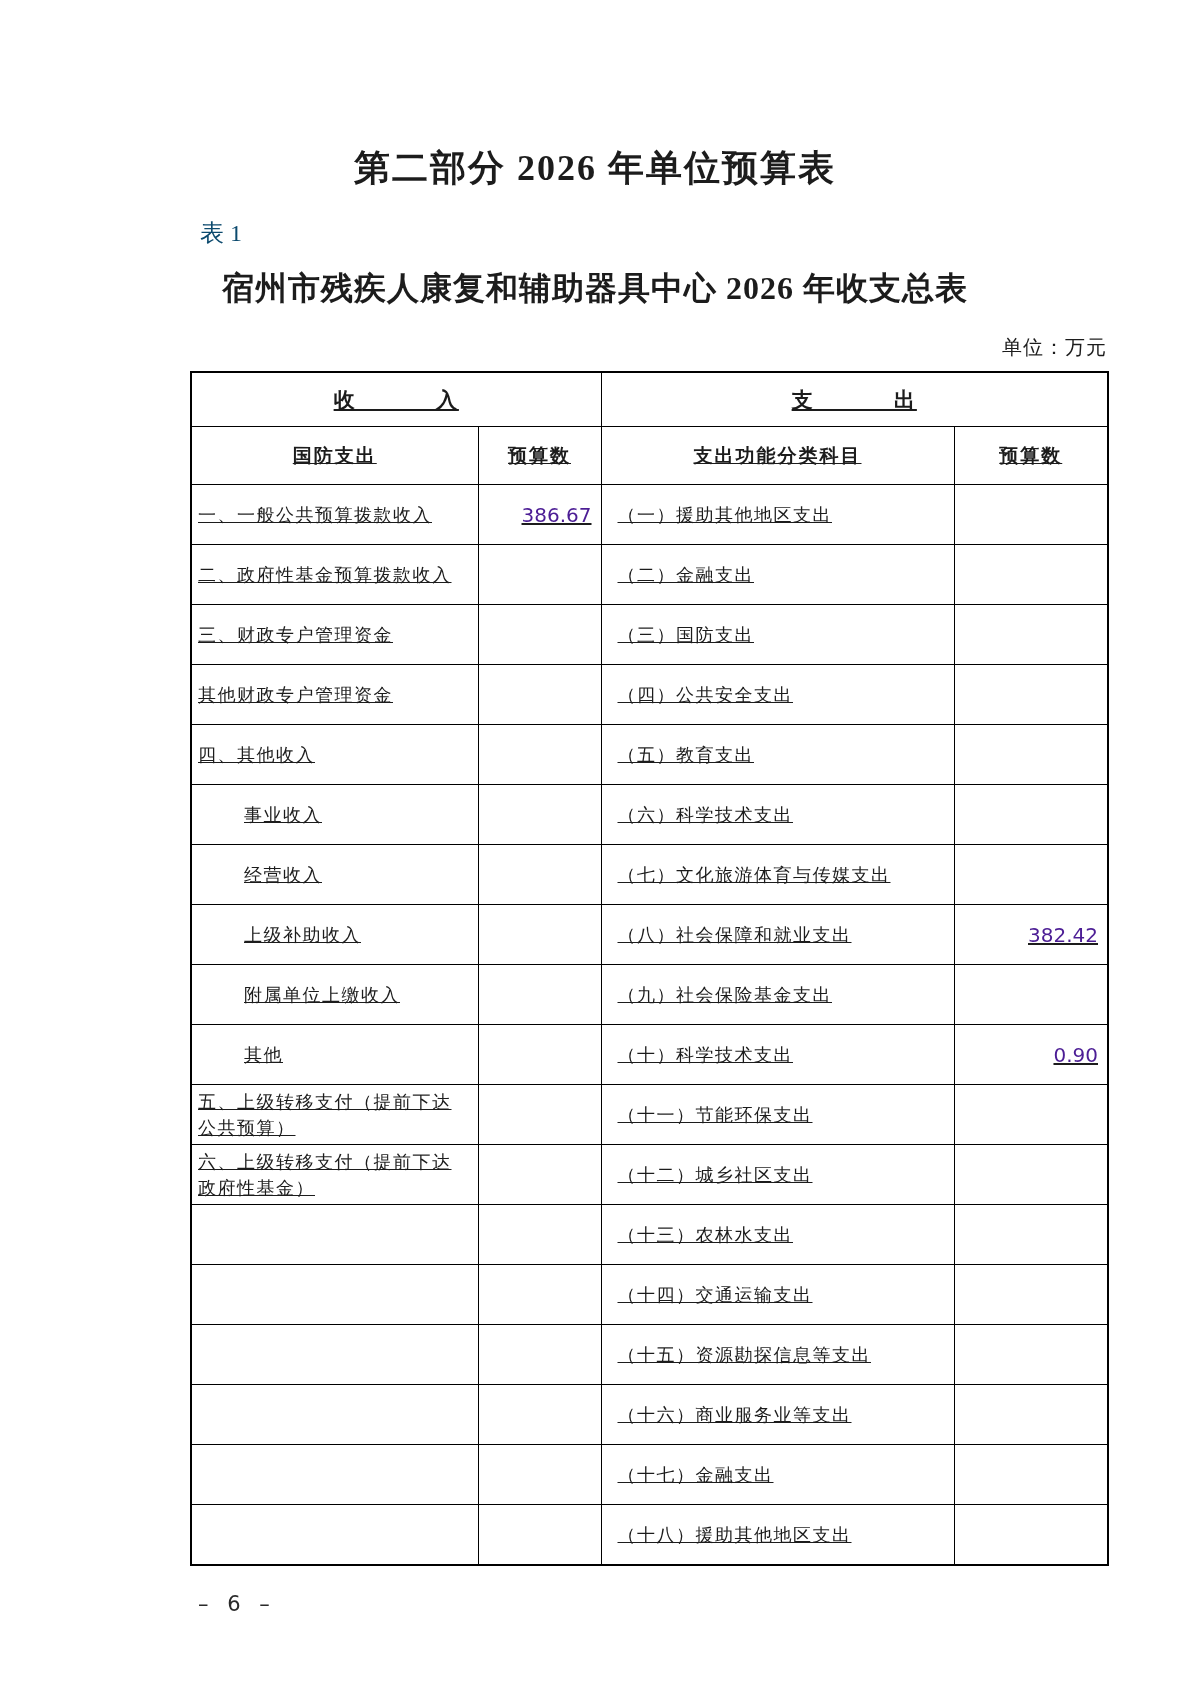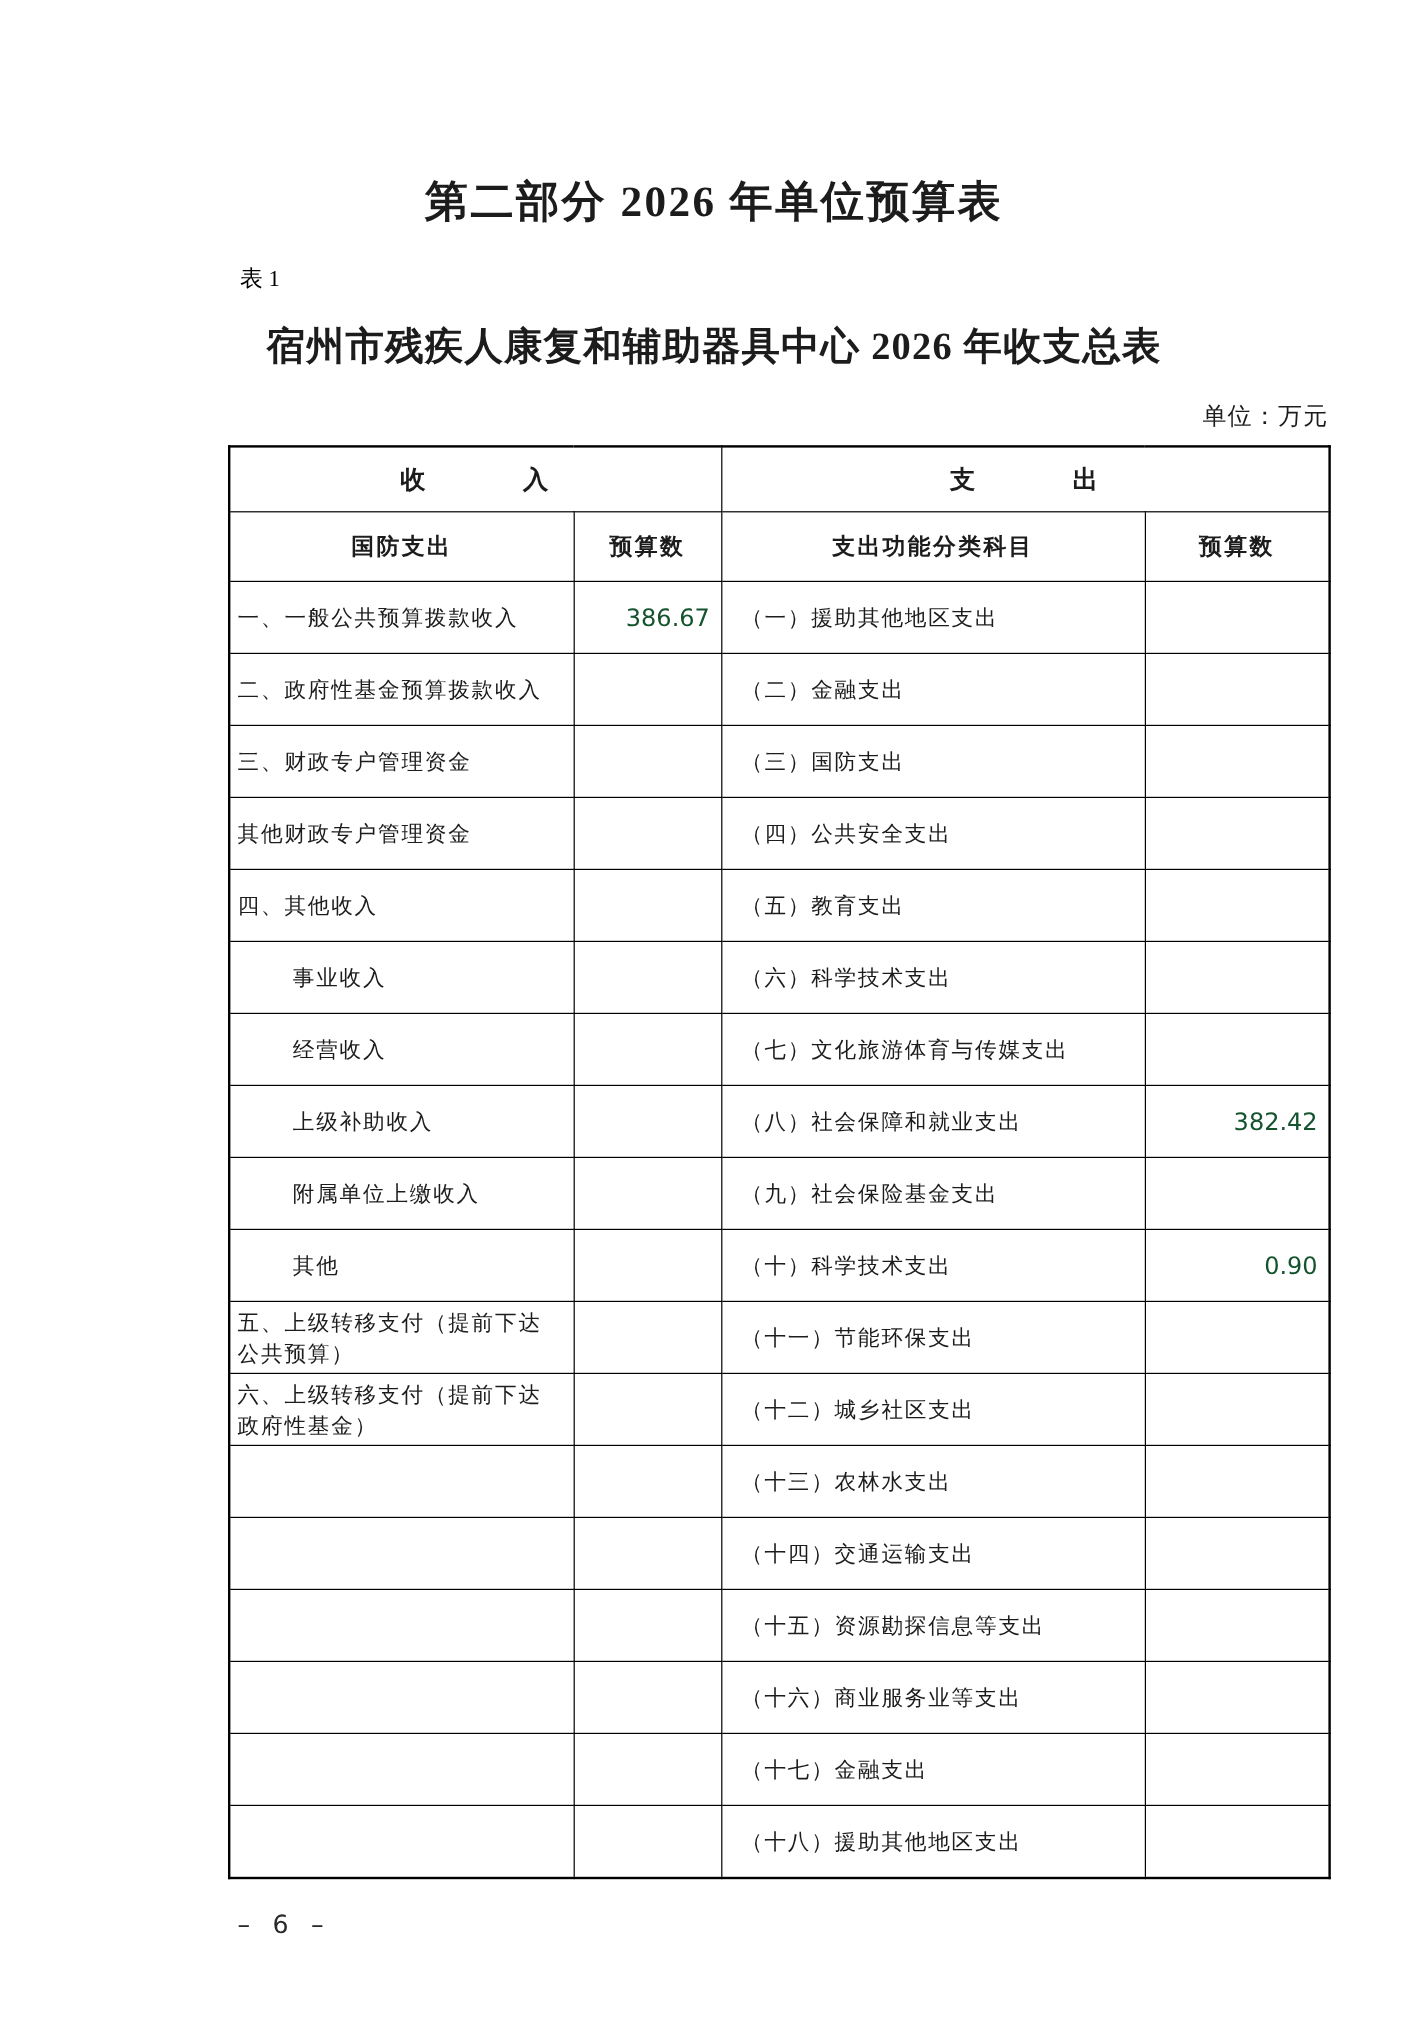--- a/index.html
+++ b/index.html
@@ -16,23 +16,23 @@
   .doc-title {
     padding-top: 146px;
     text-align: center;
     font-size: 36px;
     font-weight: bold;
     letter-spacing: 2px;
     line-height: 44px;
   }
   .table-label {
     margin: 32px 0 0 150px;
-    font-size: 19px;
+    font-size: 24px;
     line-height: 22px;
-    color: #000000;
+    color: #0c4a6e;
   }
   .subtitle {
     margin-top: 25px;
     text-align: center;
     font-size: 32px;
     font-weight: bold;
     letter-spacing: 1px;
     line-height: 38px;
   }
   .unit-note {
@@ -45,21 +45,21 @@
   }
   table.budget {
     margin: 12px 0 0 140px;
     width: 917px;
     border-collapse: collapse;
     table-layout: fixed;
   }
   table.budget, table.budget th, table.budget td {
     border: 1px solid #000;
   }
-  table.budget { border-width: 2px; }
+  table.budget { border-width: 2px; text-decoration: underline; }
   col.c1 { width: 287px; }
   col.c2 { width: 123px; }
   col.c3 { width: 353px; }
   col.c4 { width: 154px; }
   tr.h1 th {
     height: 51px;
     font-size: 21px;
     font-weight: bold;
     text-align: center;
     word-spacing: 72px;
@@ -88,21 +88,21 @@
   td.exp {
     text-align: left;
     padding-left: 16px;
   }
   td.num {
     text-align: right;
     padding-right: 9px;
     font-family: "DejaVu Sans", sans-serif;
     font-size: 20px;
     letter-spacing: 0;
-    color: #14532d;
+    color: #4c1d95;
   }
   .page-number {
     margin: 26px 0 0 148px;
     font-size: 21px;
     line-height: 24px;
     word-spacing: 12px;
     font-family: "DejaVu Sans", sans-serif;
     color: #2a2a2a;
   }
 </style>

